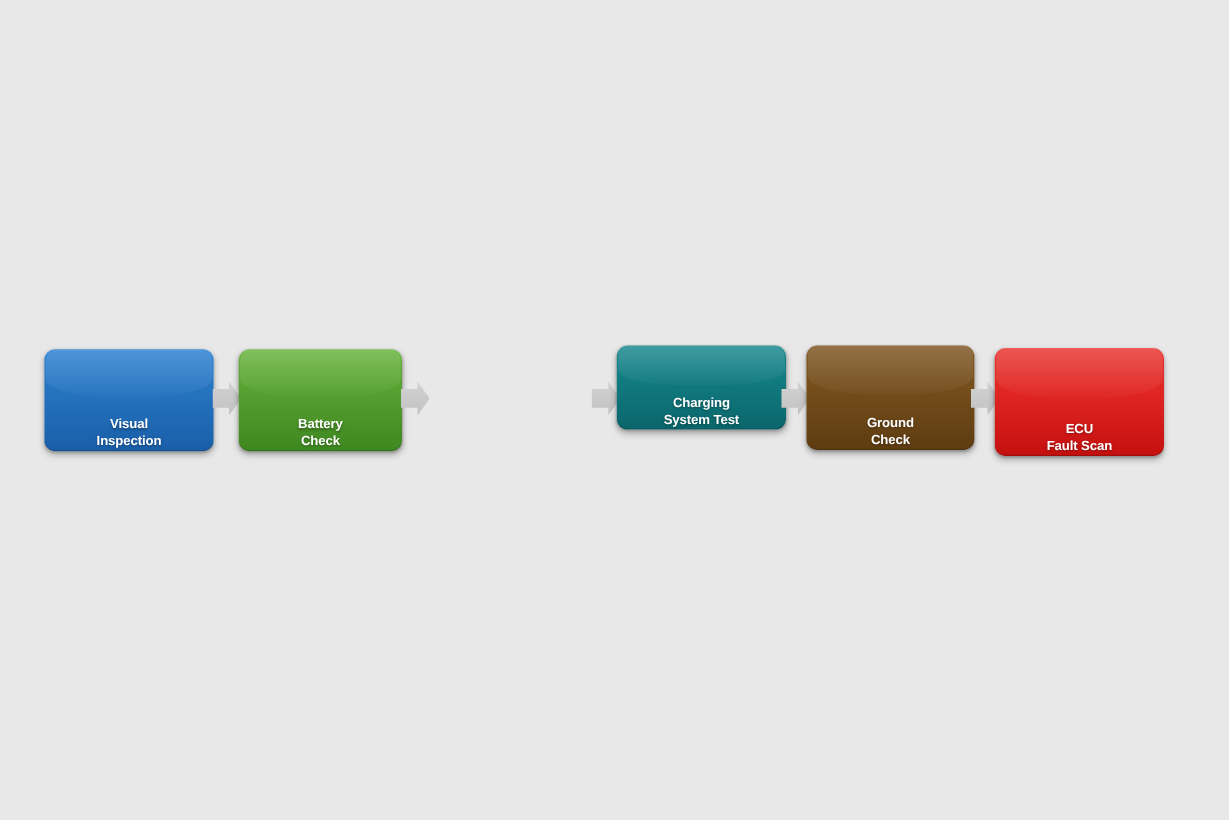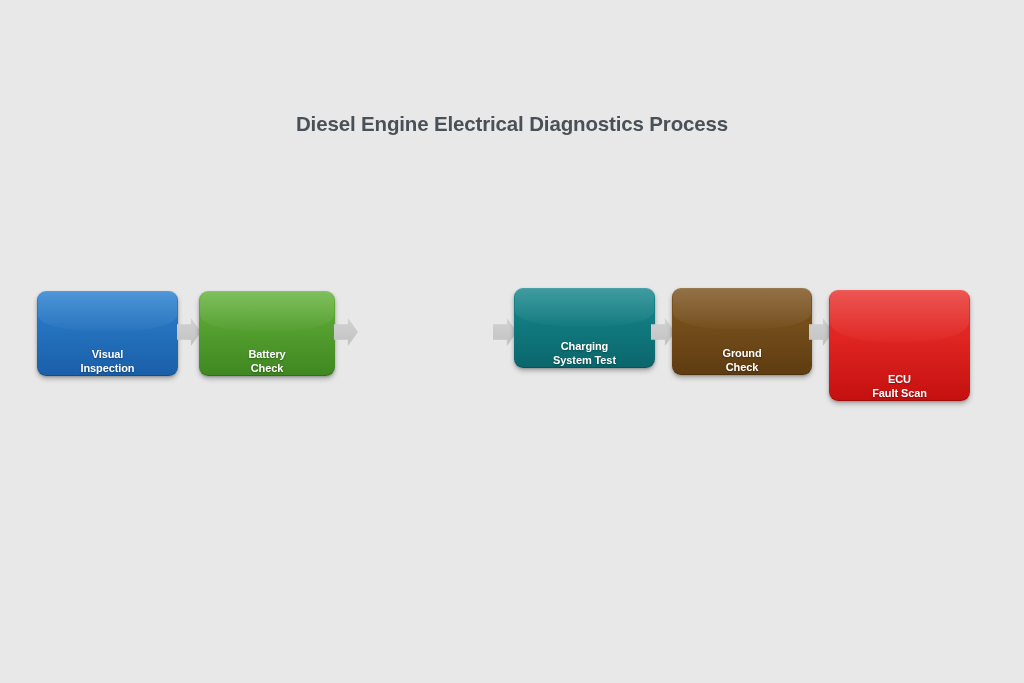--- a/index.html
+++ b/index.html
@@ -86,25 +86,25 @@
     pointer-events: none;
   }
 
   
   #node-0 { left: 0px;   top: 5px; width: 141px; height: 85px;
             background: linear-gradient(to bottom, #2a7fd0 0%, #2573bf 42%, #1a5ea8 100%); }
   #node-1 { left: 162px; top: 5px; width: 136px; height: 85px;
             background: linear-gradient(to bottom, #65b23b 0%, #55a030 42%, #3f8720 100%); }
   #node-2 { left: 318px; top: 3px; width: 140px; height: 89px;
             background: linear-gradient(to bottom, #f59316 0%, #ef8410 42%, #e06a05 100%); }
-  #node-3 { left: 477px; top: 2px; width: 141px; height: 80px;
+  #node-3 { left: 477px; top: 2px; width: 141px; height: 70px;
             background: linear-gradient(to bottom, #18878c 0%, #117b80 42%, #0a666b 100%); }
   #node-4 { left: 635px; top: 2px; width: 140px; height: 87px;
             background: linear-gradient(to bottom, #7d5420 0%, #744d1b 42%, #5e3c11 100%); }
-  #node-5 { left: 792px; top: 4px; width: 141px; height: 111px;
+  #node-5 { left: 792px; top: 4px; width: 141px; height: 90px;
             background: linear-gradient(to bottom, #e8332e 0%, #e02522 42%, #c4100f 100%); }
 
   
   .flow-arrow {
     position: absolute;
     width: 24px;
     height: 28px;
     top: 32px;
     background: linear-gradient(to bottom, #d2d2d2, #c2c2c2);
     clip-path: polygon(0% 22%, 58% 22%, 58% 0%, 100% 50%, 58% 100%, 58% 78%, 0% 78%);
@@ -114,21 +114,20 @@
   #arrow-1 { left: 297px; }
   #arrow-2 { left: 456px; }
   #arrow-3 { left: 614px; }
   #arrow-4 { left: 772px; }
 </style>
 </head>
 <body>
 
 <div id="diagram-canvas">
 
-  <div id="chart-title">Diesel Engine Electrical Diagnostics Process</div>
 
   <div id="flow-row">
 
     <div class="flow-node" id="node-0">
       <span class="node-label">
         <span>Visual</span><br>
         <span>Inspection</span>
       </span>
     </div>
 

